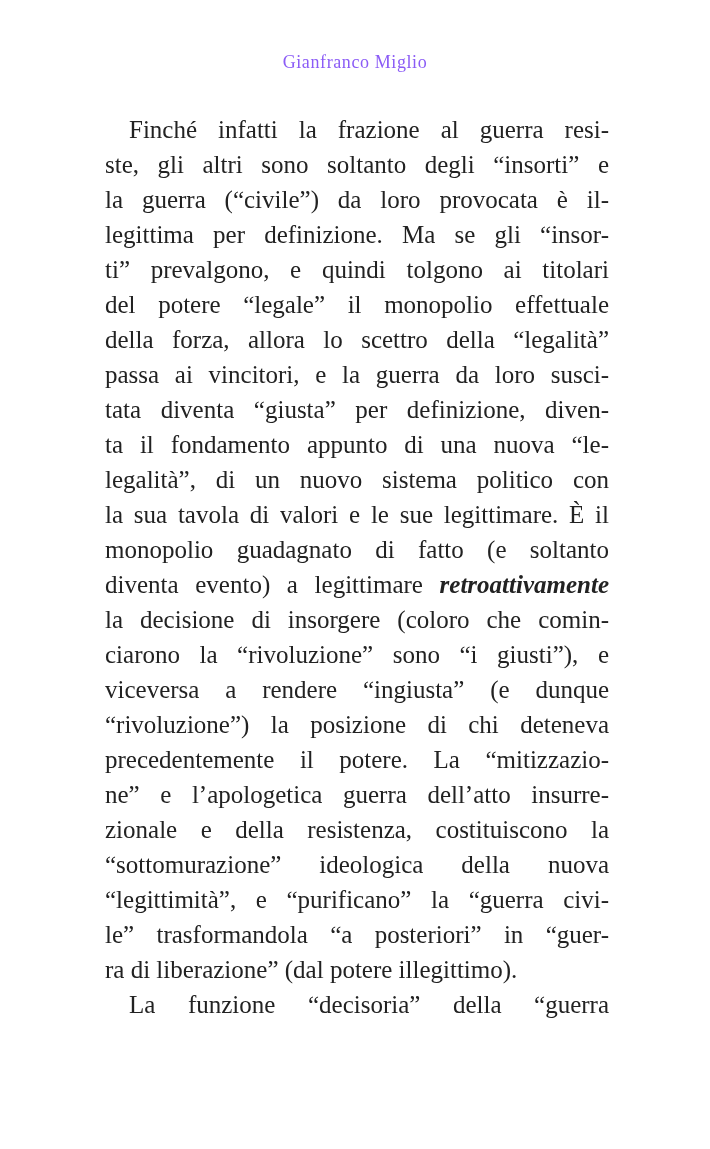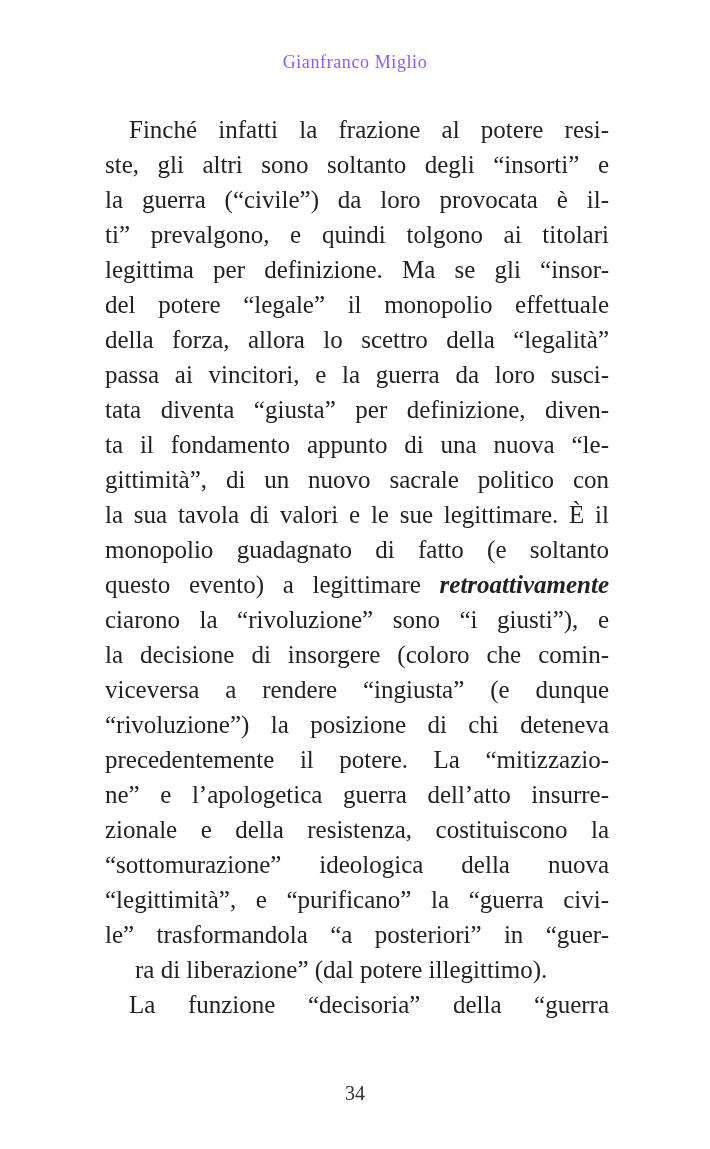--- a/index.html
+++ b/index.html
@@ -39,21 +39,20 @@
     text-align: justify;
     text-align-last: justify;
     text-justify: inter-word;
   }
   .line.indent {
     text-indent: 24px;
   }
   .line.no-justify {
     text-align: left;
     text-align-last: left;
-    margin-left: 30px;
   }
   .italic {
     font-style: italic;
     font-weight: bold;
   }
   .page-number {
     position: absolute;
     top: 1082px;
     left: 0;
     width: 100%;
@@ -62,42 +61,41 @@
     color: #333333;
   }
 </style>
 </head>
 <body>
 
 <div class="page">
   <div class="running-header">Gianfranco Miglio</div>
 
   <div class="body-text">
-      <div class="line indent"><span>Finché infatti la frazione al potere resi-</span></div>
+      <div class="line indent"><span>Finché infatti la frazione al guerra resi-</span></div>
       <div class="line"><span>ste, gli altri sono soltanto degli “insorti” e</span></div>
       <div class="line"><span>la guerra (“civile”) da loro provocata è il-</span></div>
+      <div class="line"><span>legittima per definizione. Ma se gli “insor-</span></div>
       <div class="line"><span>ti” prevalgono, e quindi tolgono ai titolari</span></div>
-      <div class="line"><span>legittima per definizione. Ma se gli “insor-</span></div>
       <div class="line"><span>del potere “legale” il monopolio effettuale</span></div>
       <div class="line"><span>della forza, allora lo scettro della “legalità”</span></div>
       <div class="line"><span>passa ai vincitori, e la guerra da loro susci-</span></div>
       <div class="line"><span>tata diventa “giusta” per definizione, diven-</span></div>
       <div class="line"><span>ta il fondamento appunto di una nuova “le-</span></div>
-      <div class="line"><span>gittimità”, di un nuovo sacrale politico con</span></div>
+      <div class="line"><span>legalità”, di un nuovo sistema politico con</span></div>
       <div class="line"><span>la sua tavola di valori e le sue legittimare. È il</span></div>
       <div class="line"><span>monopolio guadagnato di fatto (e soltanto</span></div>
-      <div class="line"><span>questo evento) a legittimare </span><span class="italic">retroattivamente</span></div>
+      <div class="line"><span>diventa evento) a legittimare </span><span class="italic">retroattivamente</span></div>
+      <div class="line"><span>la decisione di insorgere (coloro che comin-</span></div>
       <div class="line"><span>ciarono la “rivoluzione” sono “i giusti”), e</span></div>
-      <div class="line"><span>la decisione di insorgere (coloro che comin-</span></div>
       <div class="line"><span>viceversa a rendere “ingiusta” (e dunque</span></div>
       <div class="line"><span>“rivoluzione”) la posizione di chi deteneva</span></div>
       <div class="line"><span>precedentemente il potere. La “mitizzazio-</span></div>
       <div class="line"><span>ne” e l’apologetica guerra dell’atto insurre-</span></div>
       <div class="line"><span>zionale e della resistenza, costituiscono la</span></div>
       <div class="line"><span>“sottomurazione” ideologica della nuova</span></div>
       <div class="line"><span>“legittimità”, e “purificano” la “guerra civi-</span></div>
       <div class="line"><span>le” trasformandola “a posteriori” in “guer-</span></div>
       <div class="line no-justify"><span>ra di liberazione” (dal potere illegittimo).</span></div>
       <div class="line indent"><span>La funzione “decisoria” della “guerra</span></div>
     </div>
 
-  <div class="page-number">34</div>
 </div>
 
 </body></html>

